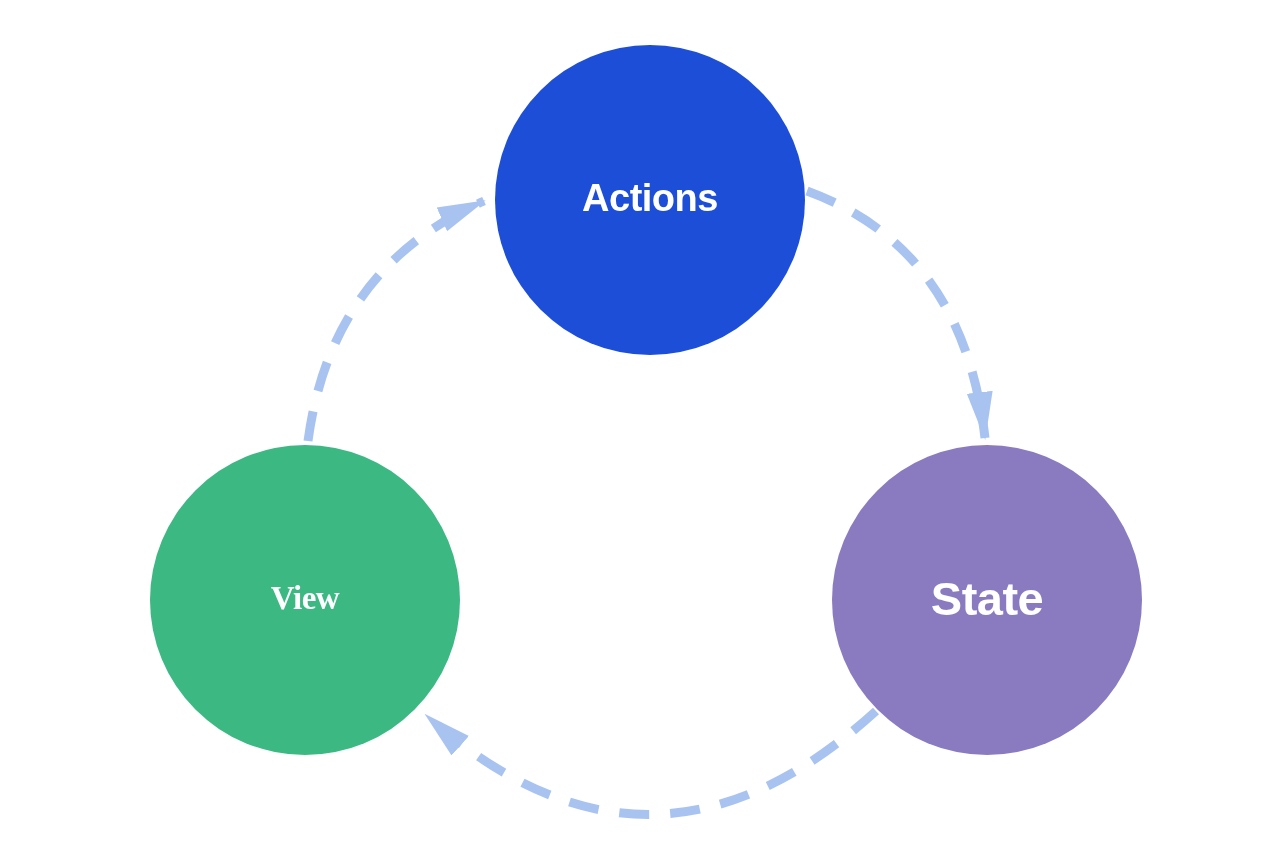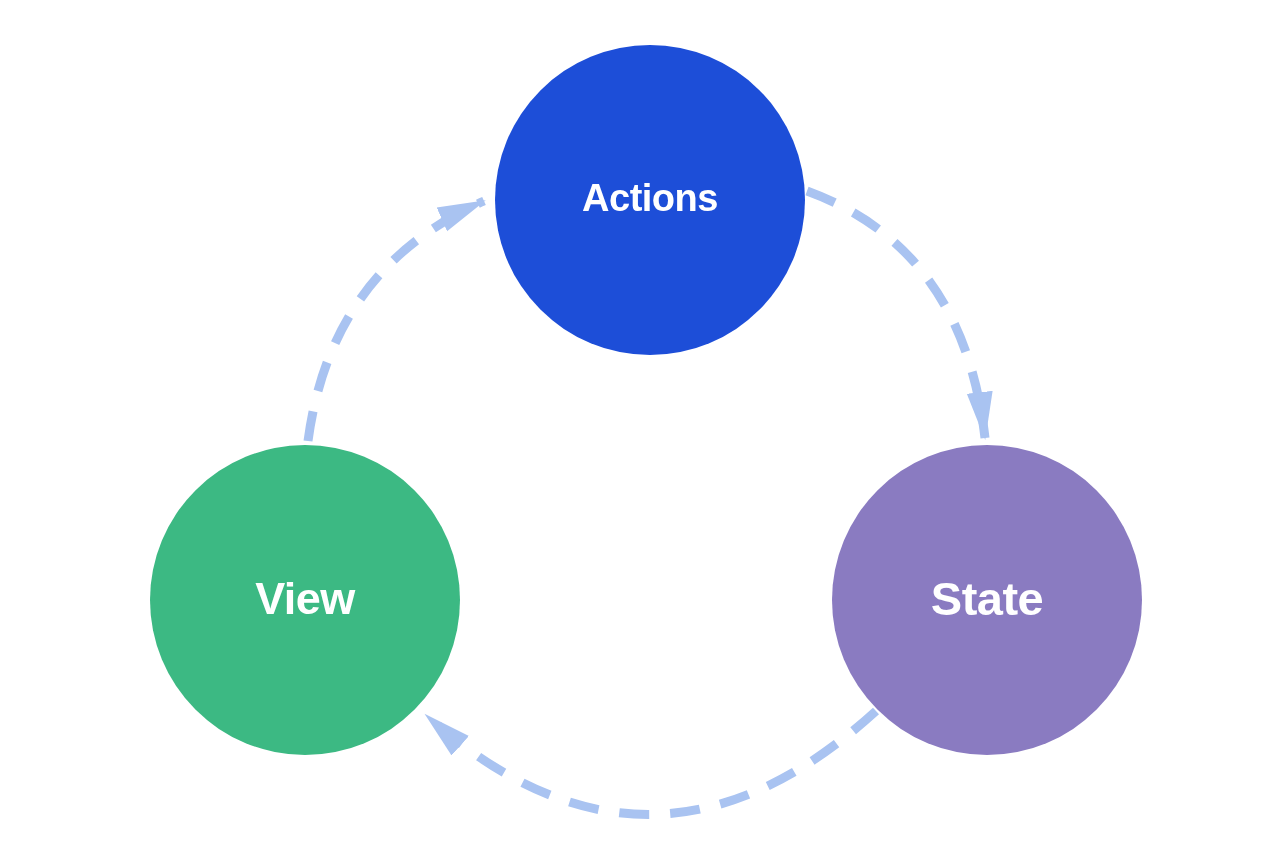--- a/index.html
+++ b/index.html
@@ -43,21 +43,21 @@
     font-weight: 700;
     letter-spacing: -0.5px;
     line-height: 1;
     transform: translateY(-2px);
   }
   .node-actions { left: 495px; top: 45px; }
   .node-actions .label { font-size: 38px; }
   .node-state { left: 832px; top: 445px; }
   .node-state .label { font-size: 47px; }
   .node-view { left: 150px; top: 445px; }
-  .node-view .label { font-size: 45px; }
+  .node-view .label { font-size: 33px; font-family: Liberation Serif, serif; }
 </style>
 </head>
 <body>
 
 <div class="diagram">
 
   <svg class="arrows" viewBox="0 0 1280 866" xmlns="http://www.w3.org/2000/svg">
     <defs>
       <marker id="arrowhead" markerUnits="userSpaceOnUse" markerWidth="50" markerHeight="30" refX="46" refY="15" orient="auto">
         <polygon points="0,2 48,15 0,28" fill="#a9c3f1"></polygon>

